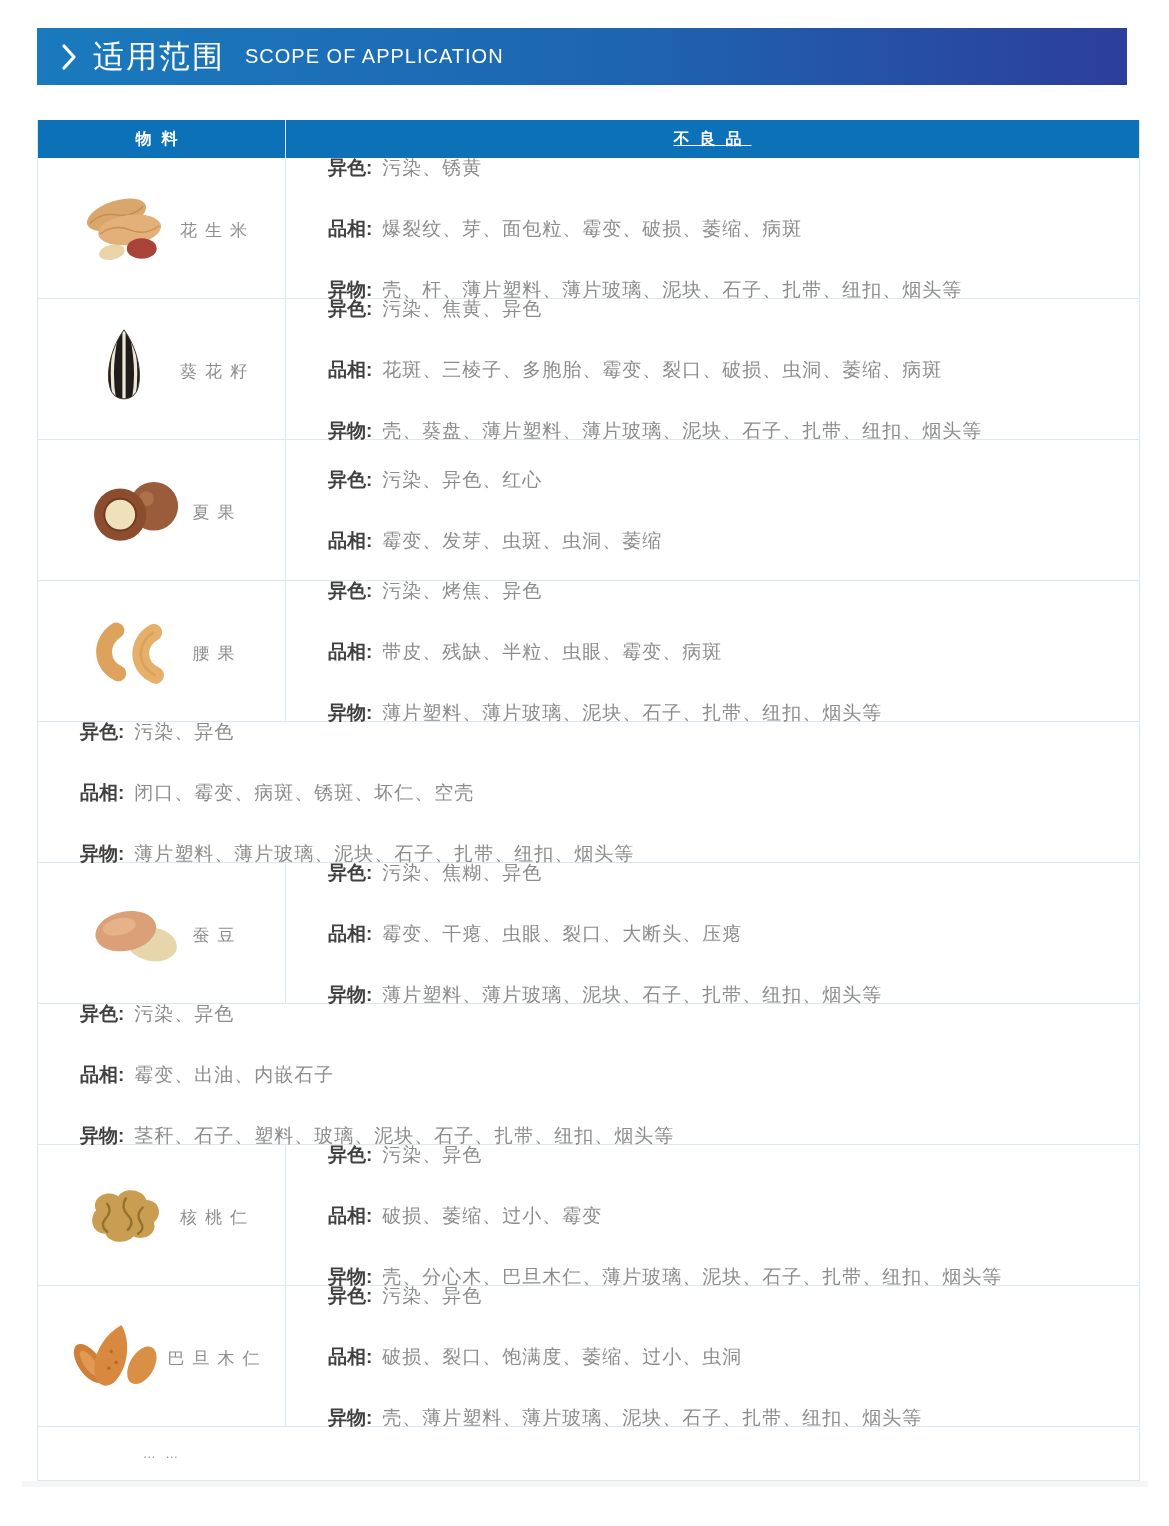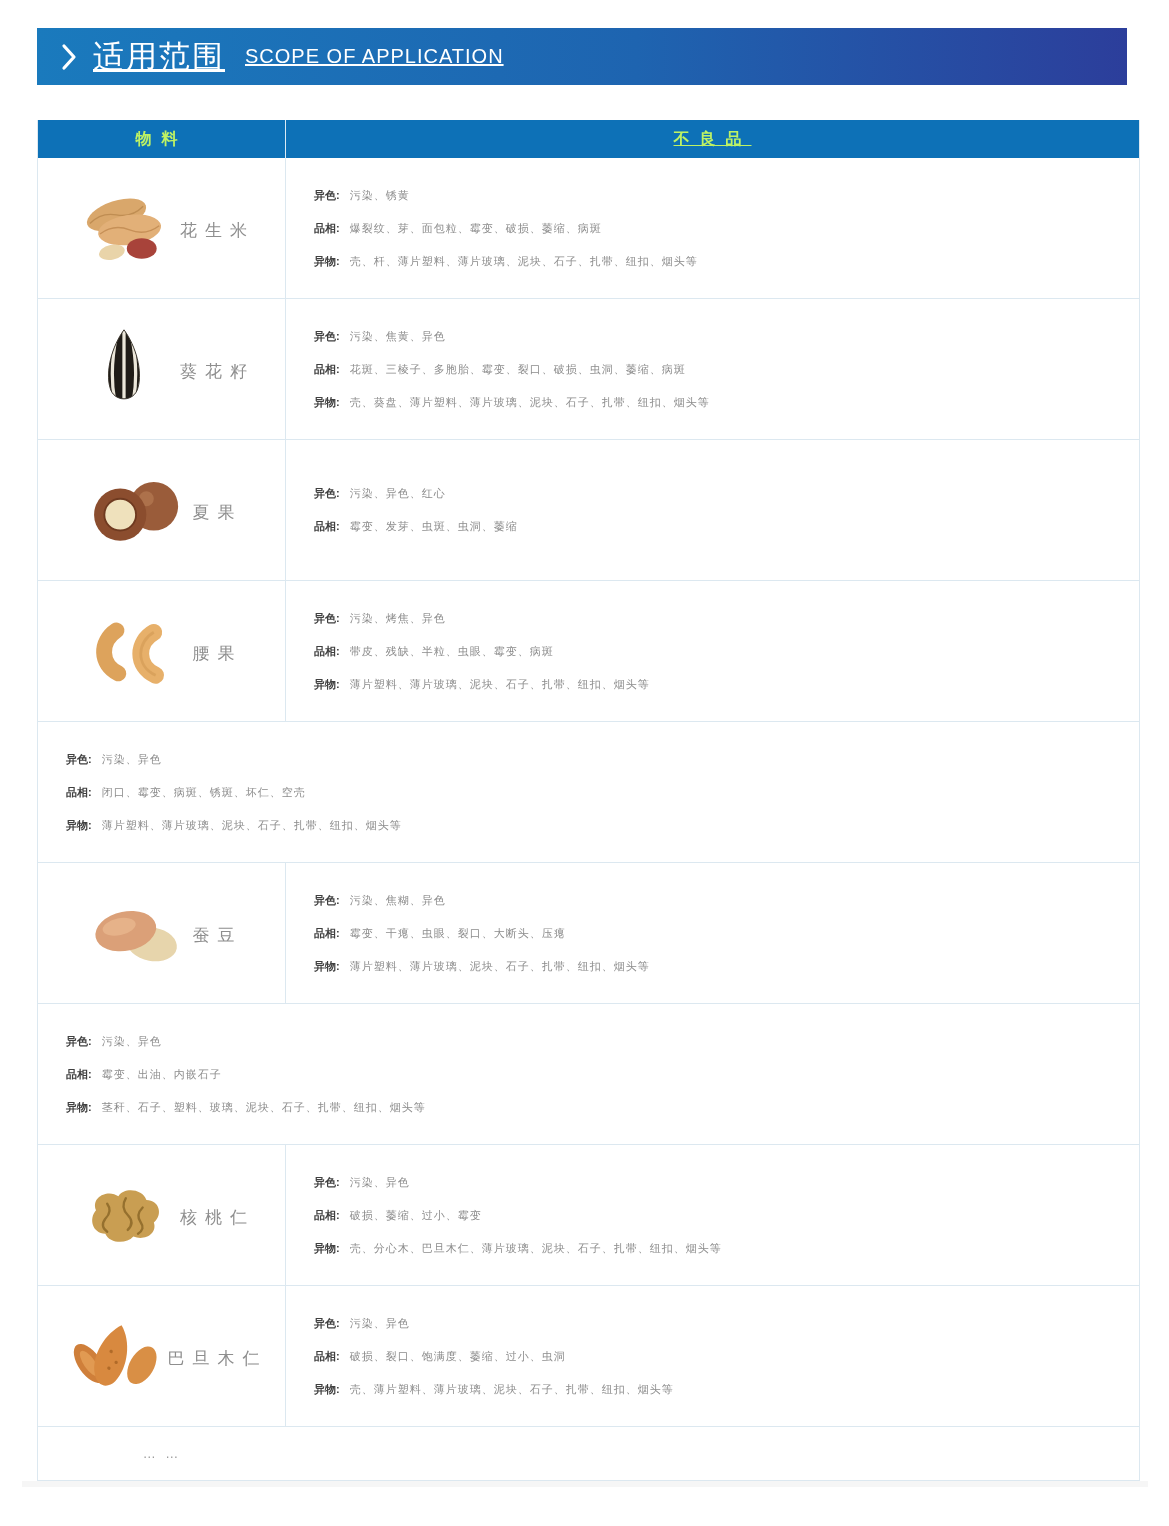--- a/index.html
+++ b/index.html
@@ -5,44 +5,44 @@
   html,body{margin:0;padding:0;}
   body{
     width:1169px;height:1526px;background:#ffffff;position:relative;
     font-family:"Liberation Sans","DejaVu Sans",sans-serif;
     -webkit-font-smoothing:antialiased;
   }
   
   .title-bar{
     position:absolute;left:37px;top:28px;width:1090px;height:57px;
     background:linear-gradient(90deg,#1a7abd 0%,#1e64b0 55%,#2c3e9b 100%);
-    display:flex;align-items:center;color:#fff;text-decoration:underline;
+    display:flex;align-items:center;color:#fff;
   }
   .title-chevron{margin-left:24px;display:flex;align-items:center;}
   .title-zh{font-size:31px;margin-left:15px;letter-spacing:2px;font-weight:500;}
   .title-en{font-size:20px;margin-left:20px;letter-spacing:1px;font-weight:400;}
   
   .app-table{
     position:absolute;left:37px;top:120px;width:1103px;
     border:1px solid #dce8f0;border-top:none;box-sizing:border-box;background:#fff;
   }
   .thead{display:flex;height:38px;background:#0d71b7;}
-  .th{color:#bef264;font-size:16px;font-weight:bold;letter-spacing:10px;
+  .th{color:#ffffff;font-size:16px;font-weight:bold;letter-spacing:10px;
       display:flex;align-items:center;justify-content:center;}
   .th-material{width:248px;border-right:1px solid rgba(255,255,255,.85);box-sizing:border-box;}
   .th-defects{flex:1;text-decoration:underline;}
   .trow{display:flex;height:140px;border-bottom:1px solid #dce8f0;}
   .cell-material{
     width:248px;border-right:1px solid #dce8f0;box-sizing:border-box;
     display:flex;flex-direction:row;align-items:center;justify-content:center;
   }
   .photo{height:95px;display:flex;align-items:center;justify-content:center;}
   .material-label{font-size:17px;color:#8e8e8e;letter-spacing:8px;margin-top:4px;white-space:nowrap;}
   .cell-defects{flex:1;display:flex;flex-direction:column;justify-content:center;padding-left:26px;}
-  .defect-line{margin:2px;line-height:29px;font-size:11px;white-space:nowrap;}
+  .defect-line{margin:16px;line-height:29px;font-size:19px;white-space:nowrap;}
   .k{font-weight:bold;color:#404040;margin-right:10px;}
   .v{color:#8c8c8c;letter-spacing:1px;}
   .ellipsis-row{height:53px;display:flex;align-items:center;}
   .ellipsis{width:248px;text-align:center;color:#9a9a9a;font-size:13px;letter-spacing:3px;}
   .bottom-strip{position:absolute;left:22px;top:1481px;width:1126px;height:6px;background:#f6f6f6;}
 </style>
 </head>
 <body>
 
 <div>

